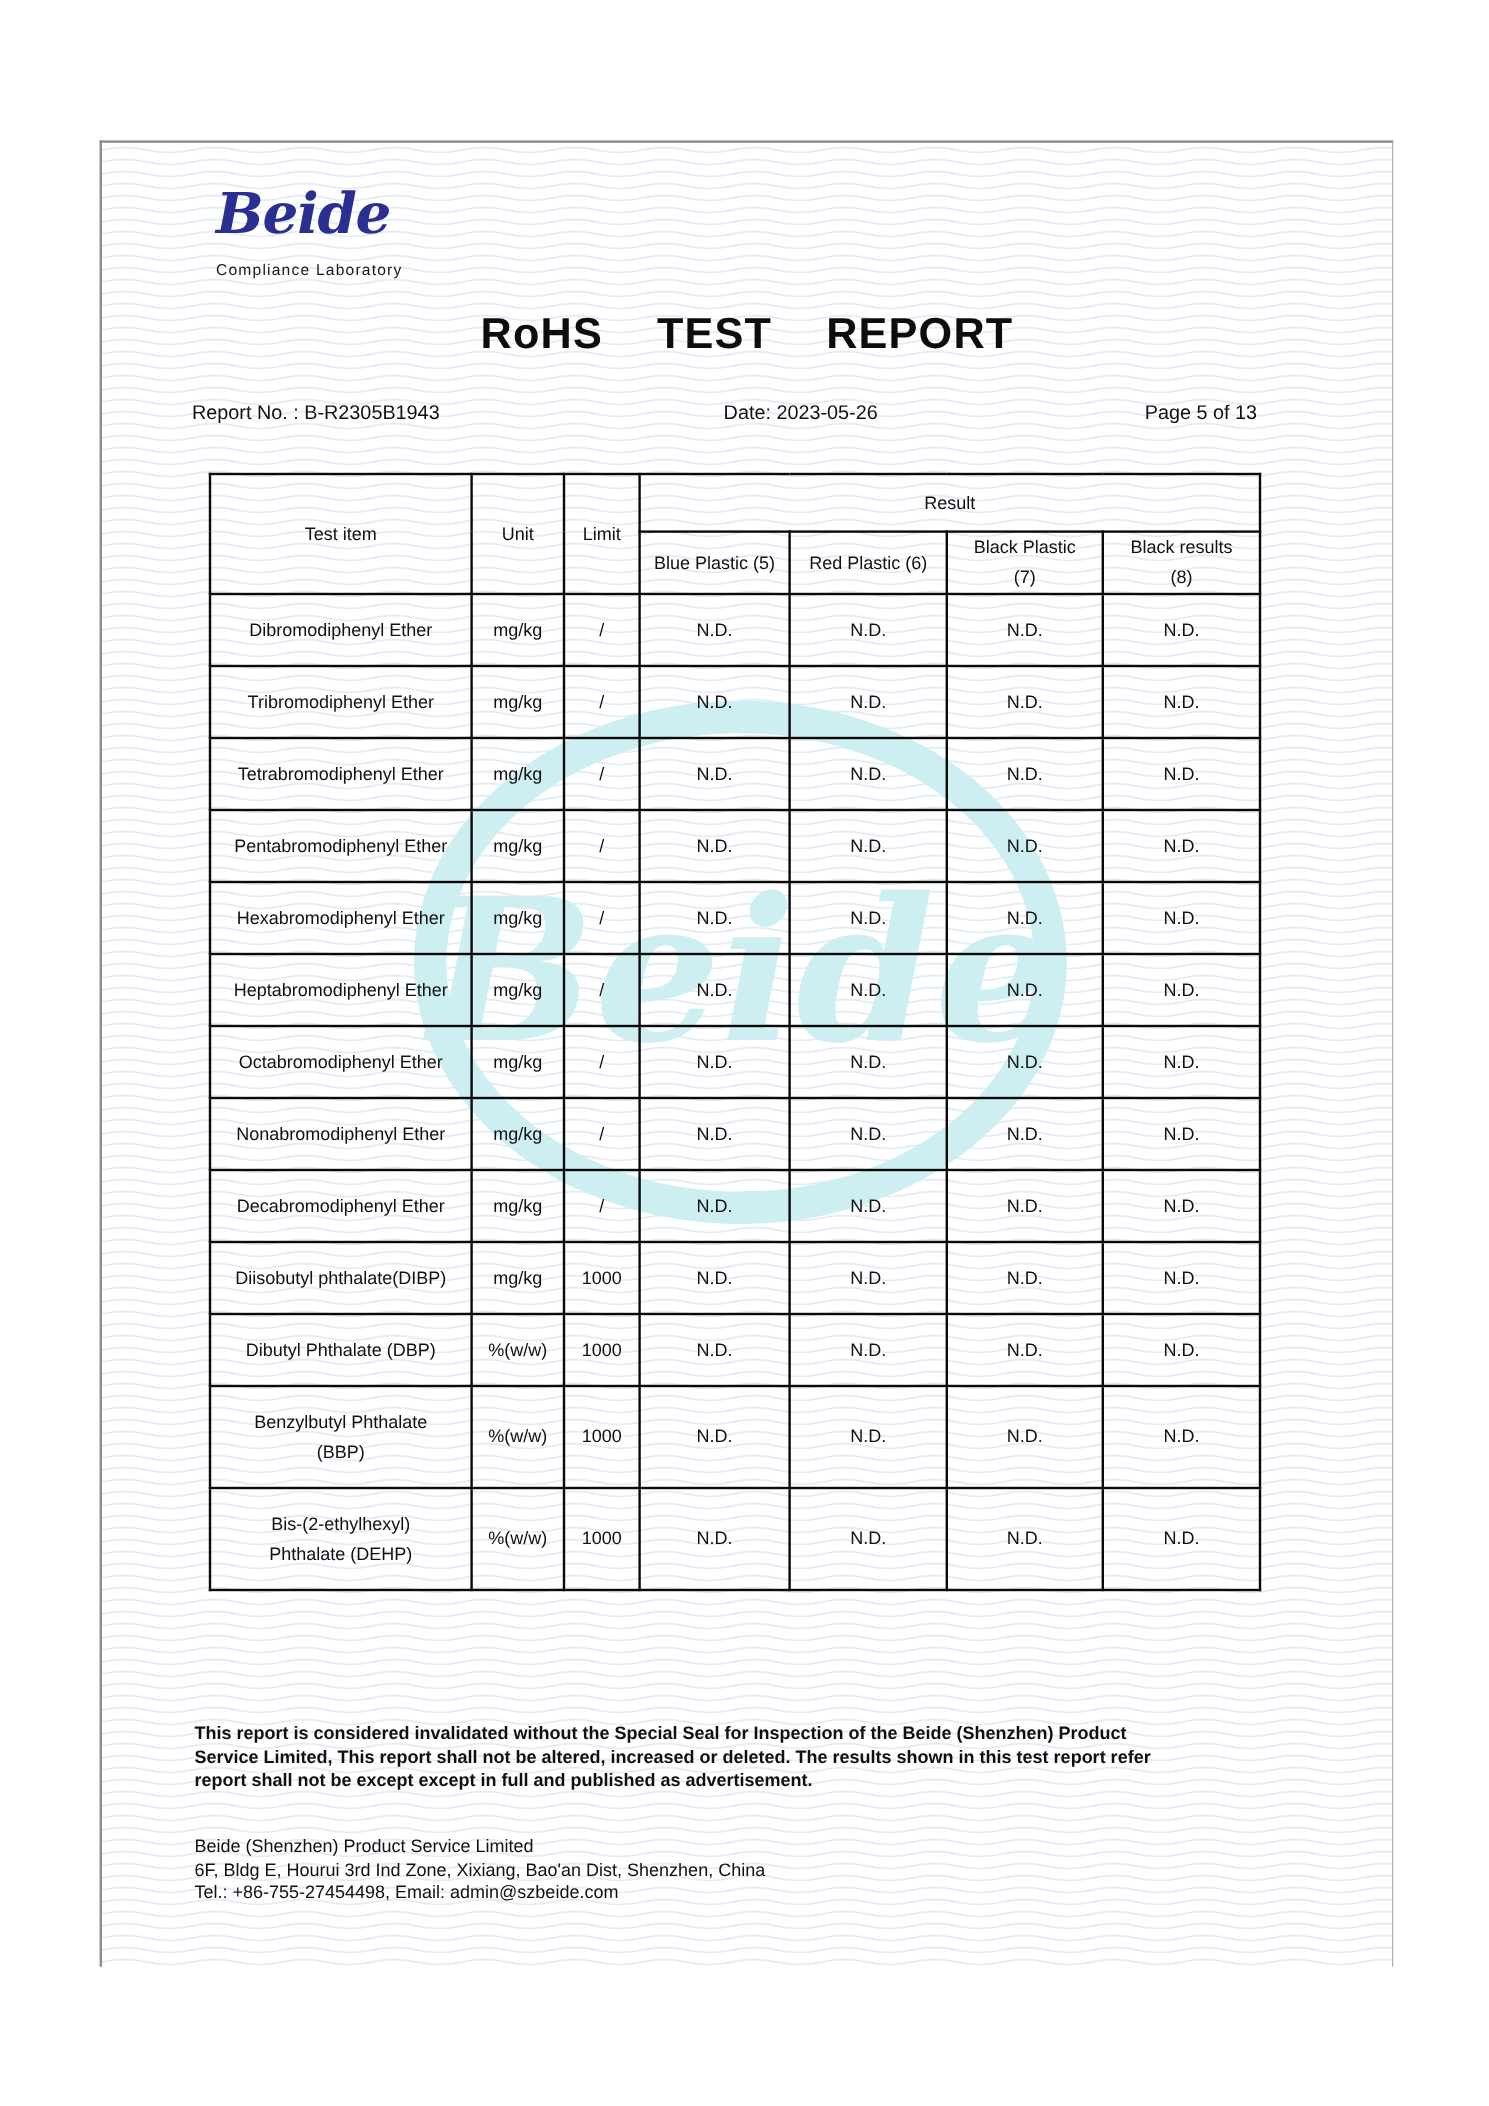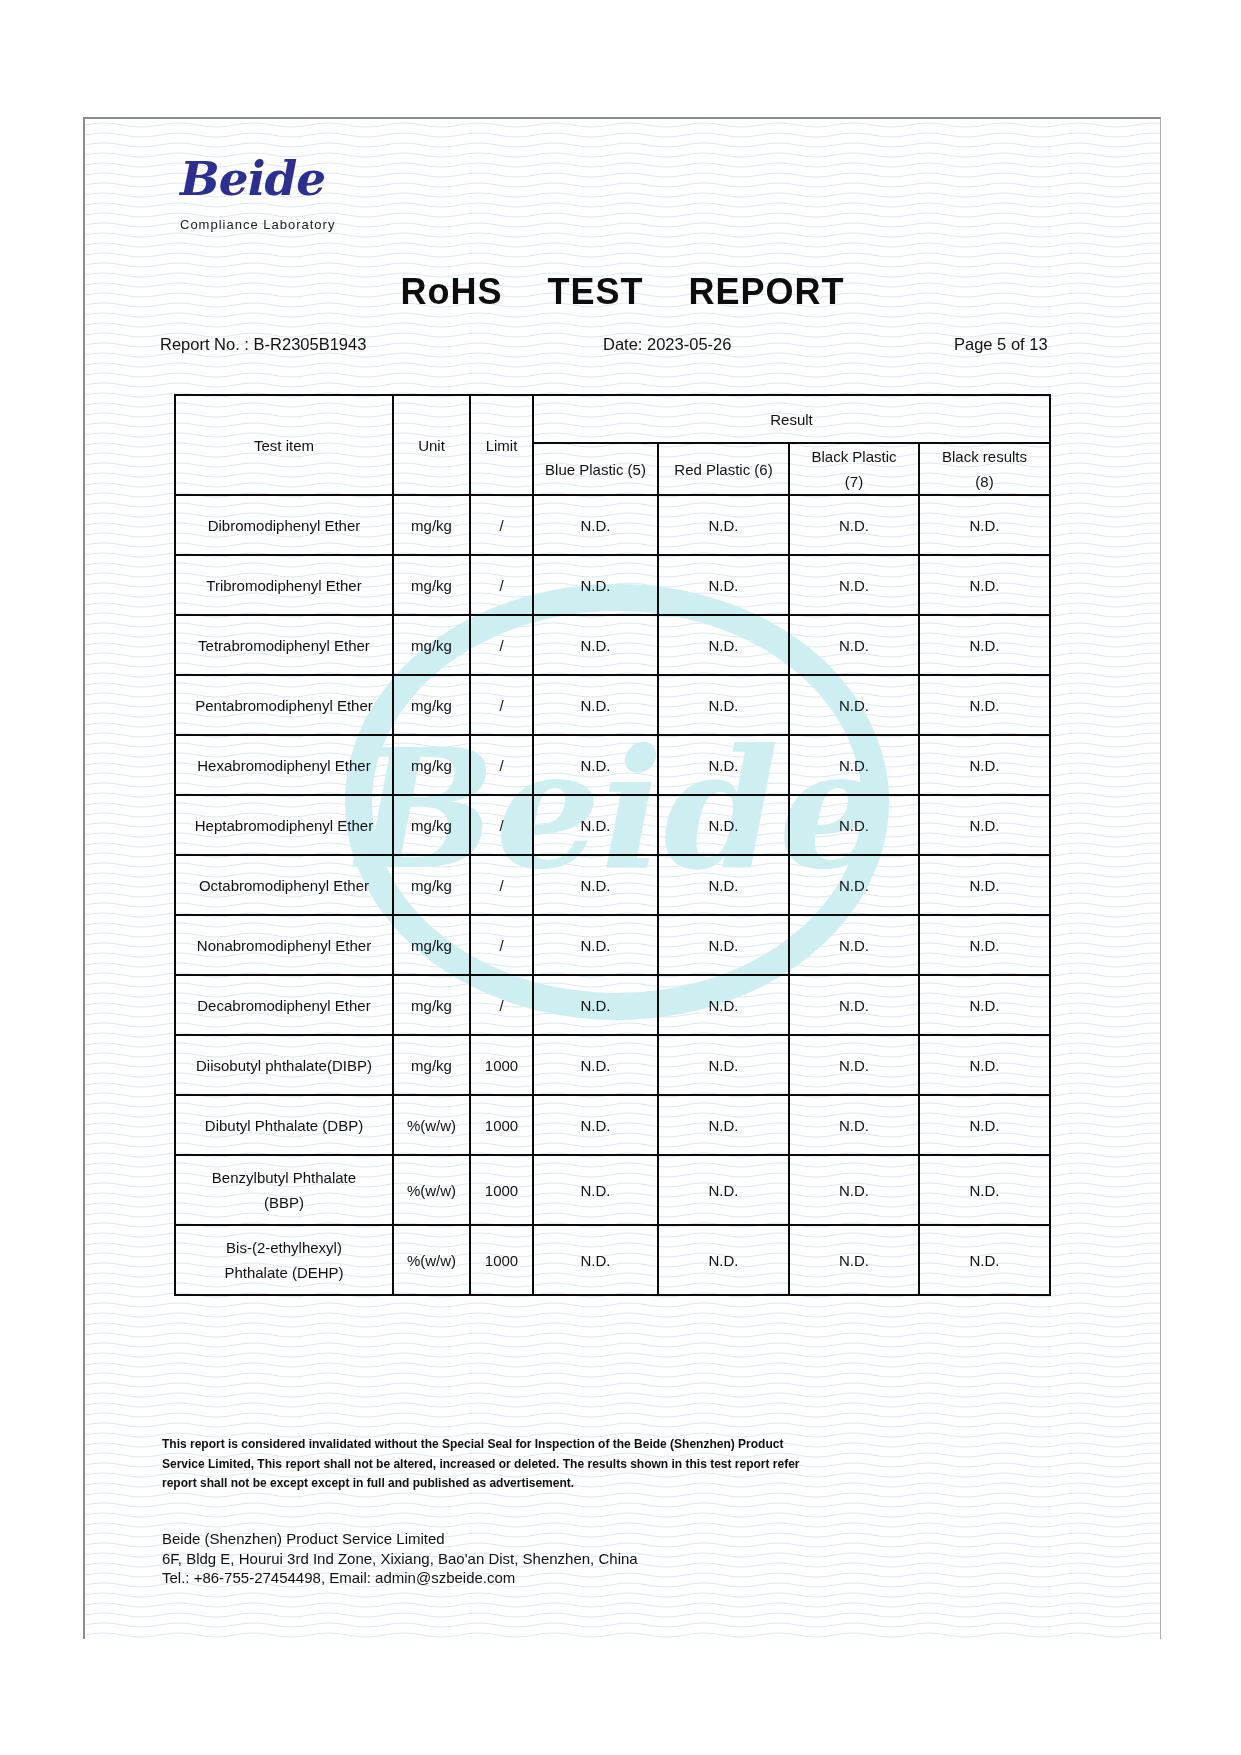--- a/index.html
+++ b/index.html
@@ -25,46 +25,46 @@
     font-size:165px;line-height:1;color:#cdeff2;z-index:1;white-space:nowrap;
   }
   
   .logo{position:absolute;left:95px;top:34px;z-index:2;}
   .logo-script{
     font-family:"DejaVu Serif", serif;font-style:italic;font-weight:bold;
     font-size:47px;line-height:1.1;color:#2b2f91;letter-spacing:-1px;
   }
   .logo-sub{font-size:13px;letter-spacing:1px;color:#1a1a1a;margin-top:12px;}
   .title{
-    position:absolute;left:0;width:100%;top:152px;text-align:center;z-index:2;
+    position:absolute;left:0;width:100%;top:138px;text-align:center;z-index:2;
     font-size:36px;font-weight:bold;letter-spacing:1px;word-spacing:34px;color:#0d0d0d;
     white-space:nowrap;
   }
   .meta{position:absolute;left:0;top:216px;width:100%;font-size:16.5px;z-index:2;}
   .meta .report-no{position:absolute;left:75px;white-space:nowrap;}
   .meta .date{position:absolute;left:518px;white-space:nowrap;}
   .meta .page{position:absolute;left:869px;white-space:nowrap;}
   
   table.tbl{
     position:absolute;left:89px;top:275px;z-index:2;
     border-collapse:collapse;table-layout:fixed;background:transparent;
   }
   .tbl th,.tbl td{
     border:2px solid #0a0a0a;text-align:center;vertical-align:middle;
     font-size:15px;font-weight:normal;padding:0;background:transparent;color:#111;
   }
   .tbl tr.hr1{height:48px;}
   .tbl tr.hr2{height:52px;}
   .tbl tr.dr{height:60px;}
-  .tbl tr.dbl{height:70px;}
+  .tbl tr.dbl{height:85px;}
   .cell-line{line-height:25px;}
   
   .disclaimer{
     position:absolute;left:77px;top:1316px;width:905px;z-index:2;
-    font-size:12px;font-weight:bold;line-height:19.5px;color:#101010;
+    font-size:15px;font-weight:bold;line-height:19.5px;color:#101010;
   }
   .footer{
     position:absolute;left:77px;top:1410px;z-index:2;
     font-size:15px;font-weight:normal;line-height:19.5px;color:#101010;
   }
 </style>
 </head>
 <body>
 
 <div class="sheet">

